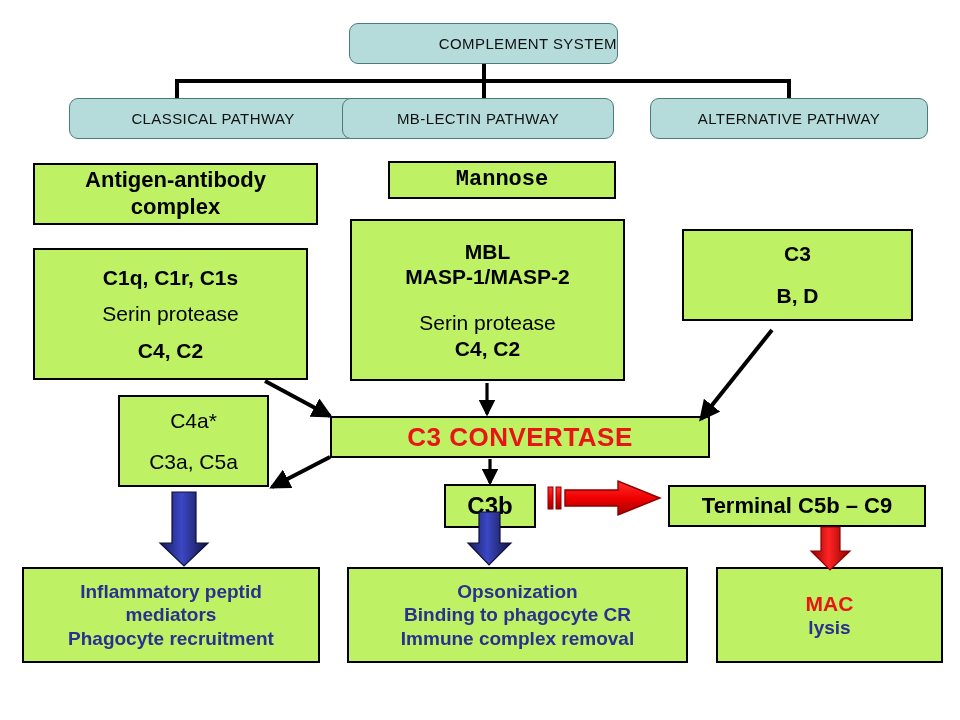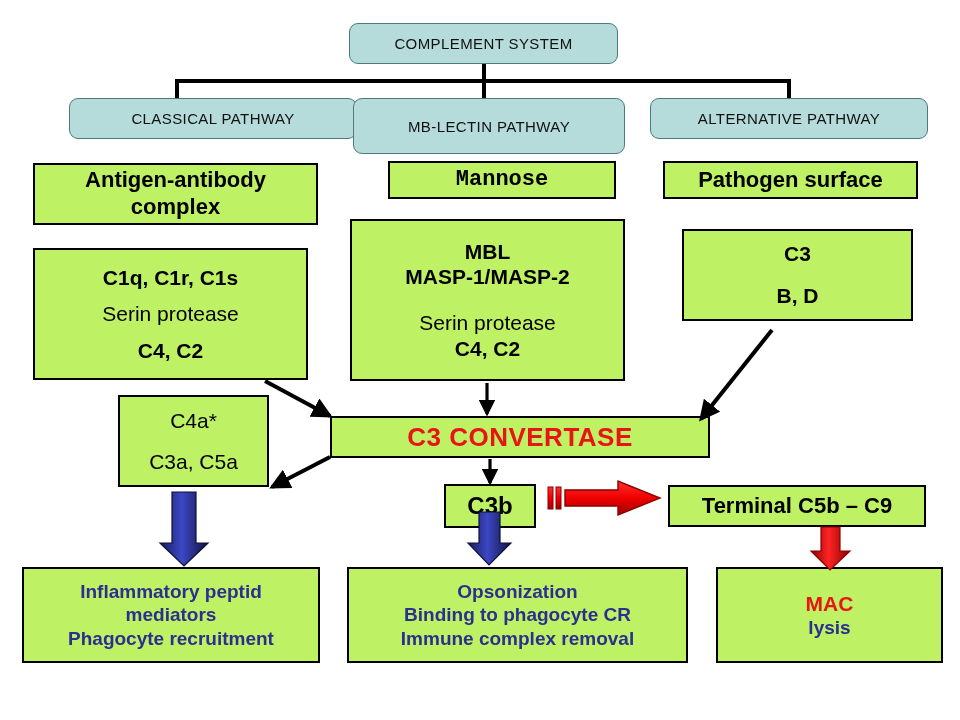--- a/index.html
+++ b/index.html
@@ -58,46 +58,43 @@
 <body>
 
 <div id="canvas">
 
   <div class="line" style="left:482px; top:62px; width:4px; height:20px;"></div>
   <div class="line" style="left:175px; top:79px; width:616px; height:4px;"></div>
   <div class="line" style="left:175px; top:79px; width:4px; height:21px;"></div>
   <div class="line" style="left:482px; top:79px; width:4px; height:21px;"></div>
   <div class="line" style="left:787px; top:79px; width:4px; height:21px;"></div>
 
-  <div class="box teal" style="left:349px; top:23px; width:269px; height:41px;">
+  <div class="box teal" style="left:349px; top:23px; width:269px; height:41px;align-items:flex-end;">
     <span>COMPLEMENT SYSTEM</span>
   </div>
 
   <div class="box teal" style="left:33px; top:98px; width:288px; height:41px;margin-left:36px;">
     <span>CLASSICAL PATHWAY</span>
   </div>
-  <div class="box teal" style="left:353px; top:98px; width:272px; height:56px;">
+  <div class="box teal" style="left:342px; top:98px; width:272px; height:41px;">
     <span>MB-LECTIN PATHWAY</span>
   </div>
   <div class="box teal" style="left:650px; top:98px; width:278px; height:41px;">
     <span>ALTERNATIVE PATHWAY</span>
   </div>
 
   <div class="box" style="left:33px; top:163px; width:285px; height:62px; font-size:22px; font-weight:bold;">
     <div class="ln">Antigen-antibody</div>
     <div class="ln">complex</div>
   </div>
 
   <div class="box" style="left:388px; top:161px; width:228px; height:38px; font-size:22px; font-weight:bold;font-family:Liberation Mono, monospace;">
     <div class="ln">Mannose</div>
   </div>
 
-  <div class="box" style="left:663px; top:161px; width:255px; height:38px; font-size:22px; font-weight:bold;">
-    <div class="ln">Pathogen surface</div>
-  </div>
 
   <div class="box" style="left:33px; top:248px; width:275px; height:132px; font-size:21px;">
     <div class="ln" style="font-weight:bold; margin-bottom:11px;">C1q, C1r, C1s</div>
     <div class="ln" style="font-weight:normal; margin-bottom:11px;">Serin protease</div>
     <div class="ln" style="font-weight:bold;">C4, C2</div>
   </div>
 
   <div class="box" style="left:350px; top:219px; width:275px; height:162px; font-size:21px;">
     <div class="ln" style="font-weight:bold;">MBL</div>
     <div class="ln" style="font-weight:bold; margin-bottom:20px;">MASP-1/MASP-2</div>

